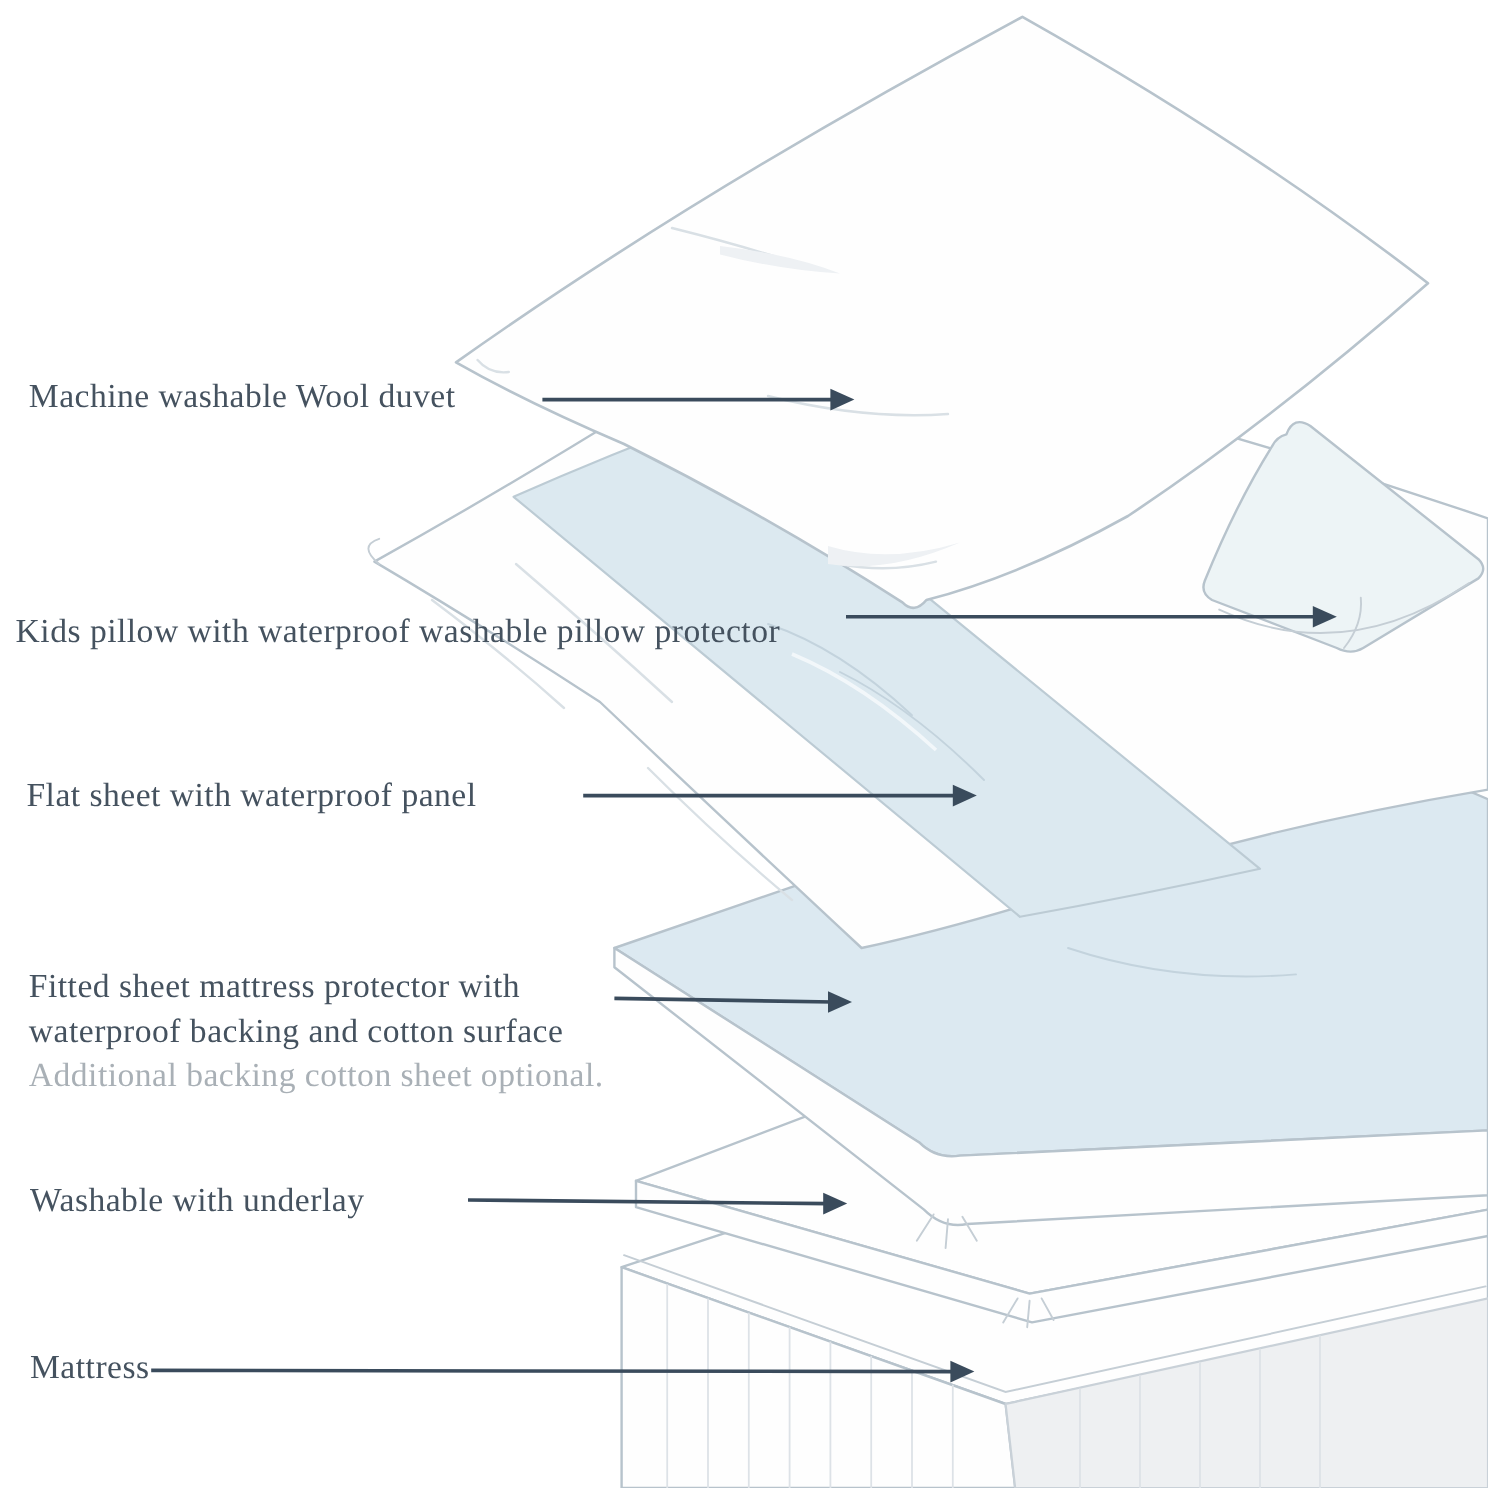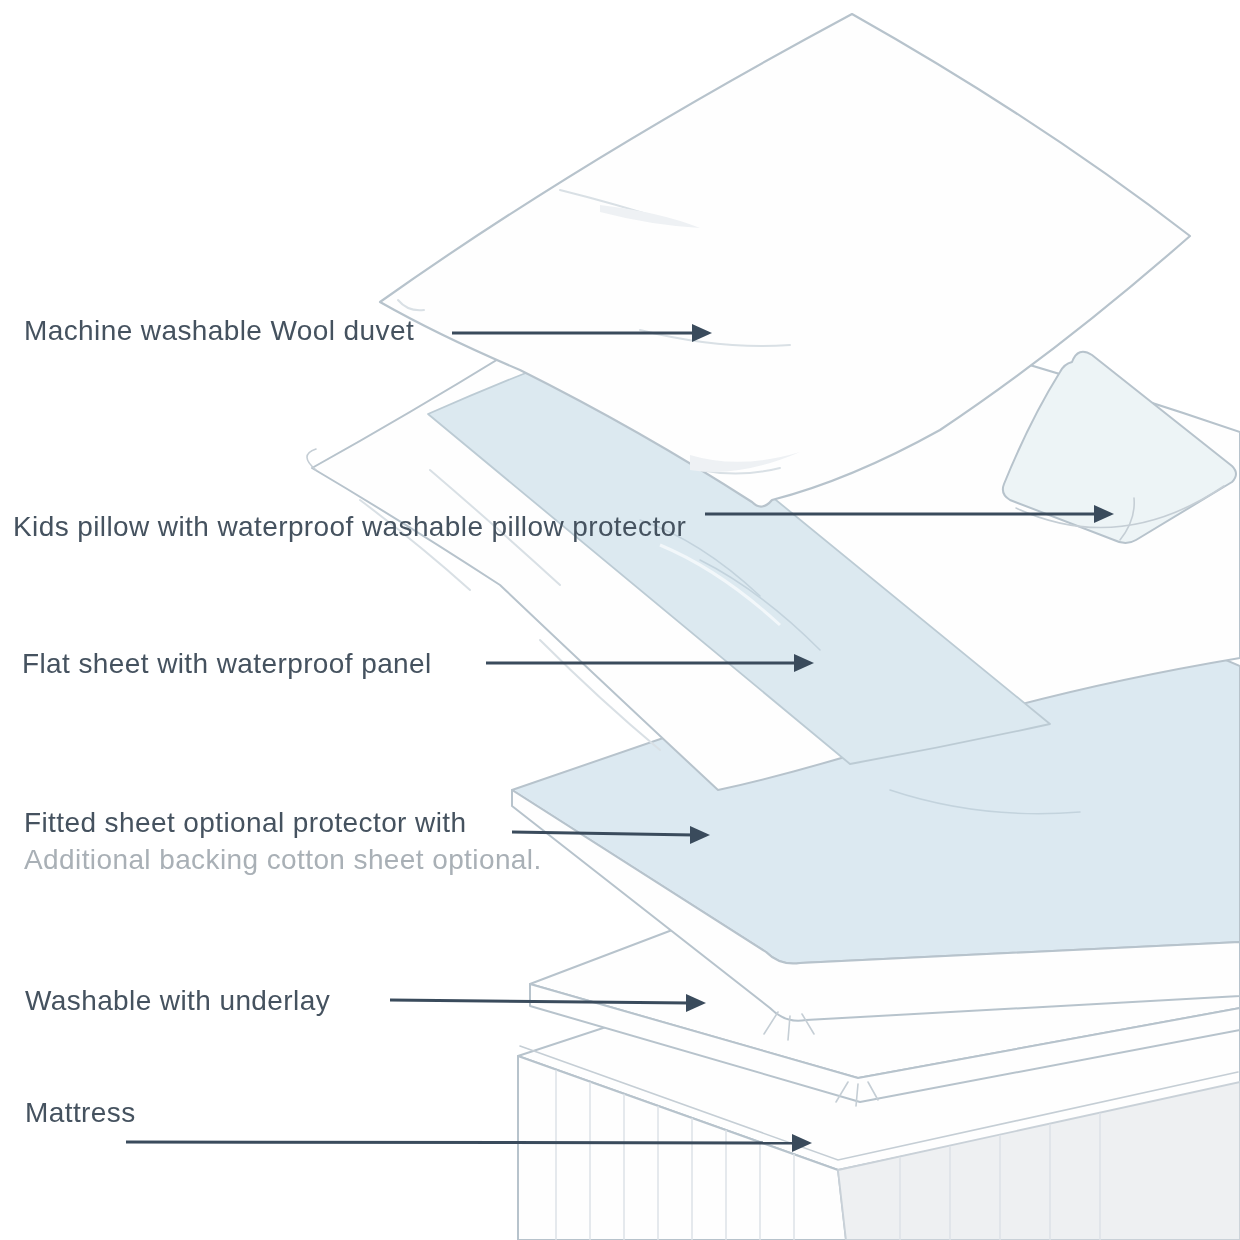--- a/index.html
+++ b/index.html
@@ -2,32 +2,32 @@
 <html style="--text: #45525f; --text-muted: #a9b0b6; --arrow: #3a4b5c; --outline: #b7c3cc; --panel-blue: #dce9f0; --protector-blue: #dce9f1; --pillow-blue: #edf4f6; --shadow-gray: #eef0f2;"><head>
 <meta charset="utf-8">
 <style>
   :root{
     --text:#45525f; --text-muted:#a9b0b6; --arrow:#3a4b5c; --outline:#b7c3cc;
     --panel-blue:#dce9f0; --protector-blue:#dce9f1; --pillow-blue:#edf4f6; --shadow-gray:#eef0f2;
   }
   html,body{margin:0;padding:0;}
   body{width:1240px;height:1240px;background:#ffffff;overflow:hidden;
        font-family:"Liberation Sans", sans-serif;}
-  .canvas{position:relative;width:1240px;height:1240px;background:#fff;}
+  .canvas{position:relative;width:1240px;height:1240px;background:#fff;font-family:Liberation Serif, serif;}
   svg{position:absolute;left:0;top:0;}
   .label{position:absolute;font-size:28px;line-height:37px;letter-spacing:.4px;
          color:var(--text);white-space:nowrap;}
   .label .line{display:block;}
   .label .note{display:block;color:var(--text-muted);}
   .label-duvet{left:24px;top:312px;}
   .label-pillow{left:13px;top:496px;margin-top:12px;}
   .label-flat{left:22px;top:645px;}
   .label-fitted{left:24px;top:804px;}
   .label-underlay{left:25px;top:982px;}
-  .label-mattress{left:25px;top:1094px;}
+  .label-mattress{left:25px;top:1121px;}
 
   .shape{fill:#fefefe;stroke:var(--outline);stroke-width:2;stroke-linejoin:round;}
   .blue{fill:var(--panel-blue);stroke:#bccbd4;stroke-width:1.8;stroke-linejoin:round;}
   .bluetop{fill:var(--protector-blue);stroke:var(--outline);stroke-width:2;stroke-linejoin:round;}
   .pillow{fill:var(--pillow-blue);stroke:var(--outline);stroke-width:2;stroke-linejoin:round;}
   .grayface{fill:var(--shadow-gray);stroke:#c9d1d8;stroke-width:1.8;}
   .crease{fill:none;stroke:#d9e0e5;stroke-width:2;stroke-linecap:round;}
   .crease-b{fill:none;stroke:#c3d3dd;stroke-width:1.6;stroke-linecap:round;}
   .edge{fill:none;stroke:#c5ced5;stroke-width:1.6;stroke-linecap:round;}
   .pin{stroke:#dde2e7;stroke-width:1.5;}
@@ -159,21 +159,22 @@
 
   <div class="label label-pillow">
     <span class="line">Kids pillow with waterproof washable pillow protector</span>
   </div>
 
   <div class="label label-flat">
     <span class="line">Flat sheet with waterproof panel</span>
   </div>
 
   <div class="label label-fitted">
-    <span class="line">Fitted sheet optional protector with</span>
+    <span class="line">Fitted sheet mattress protector with</span>
+    <span class="line">waterproof backing and cotton surface</span>
     <span class="note">Additional backing cotton sheet optional.</span>
   </div>
 
   <div class="label label-underlay">
     <span class="line">Washable with underlay</span>
   </div>
 
   <div class="label label-mattress">
     <span class="line">Mattress</span>
   </div>

